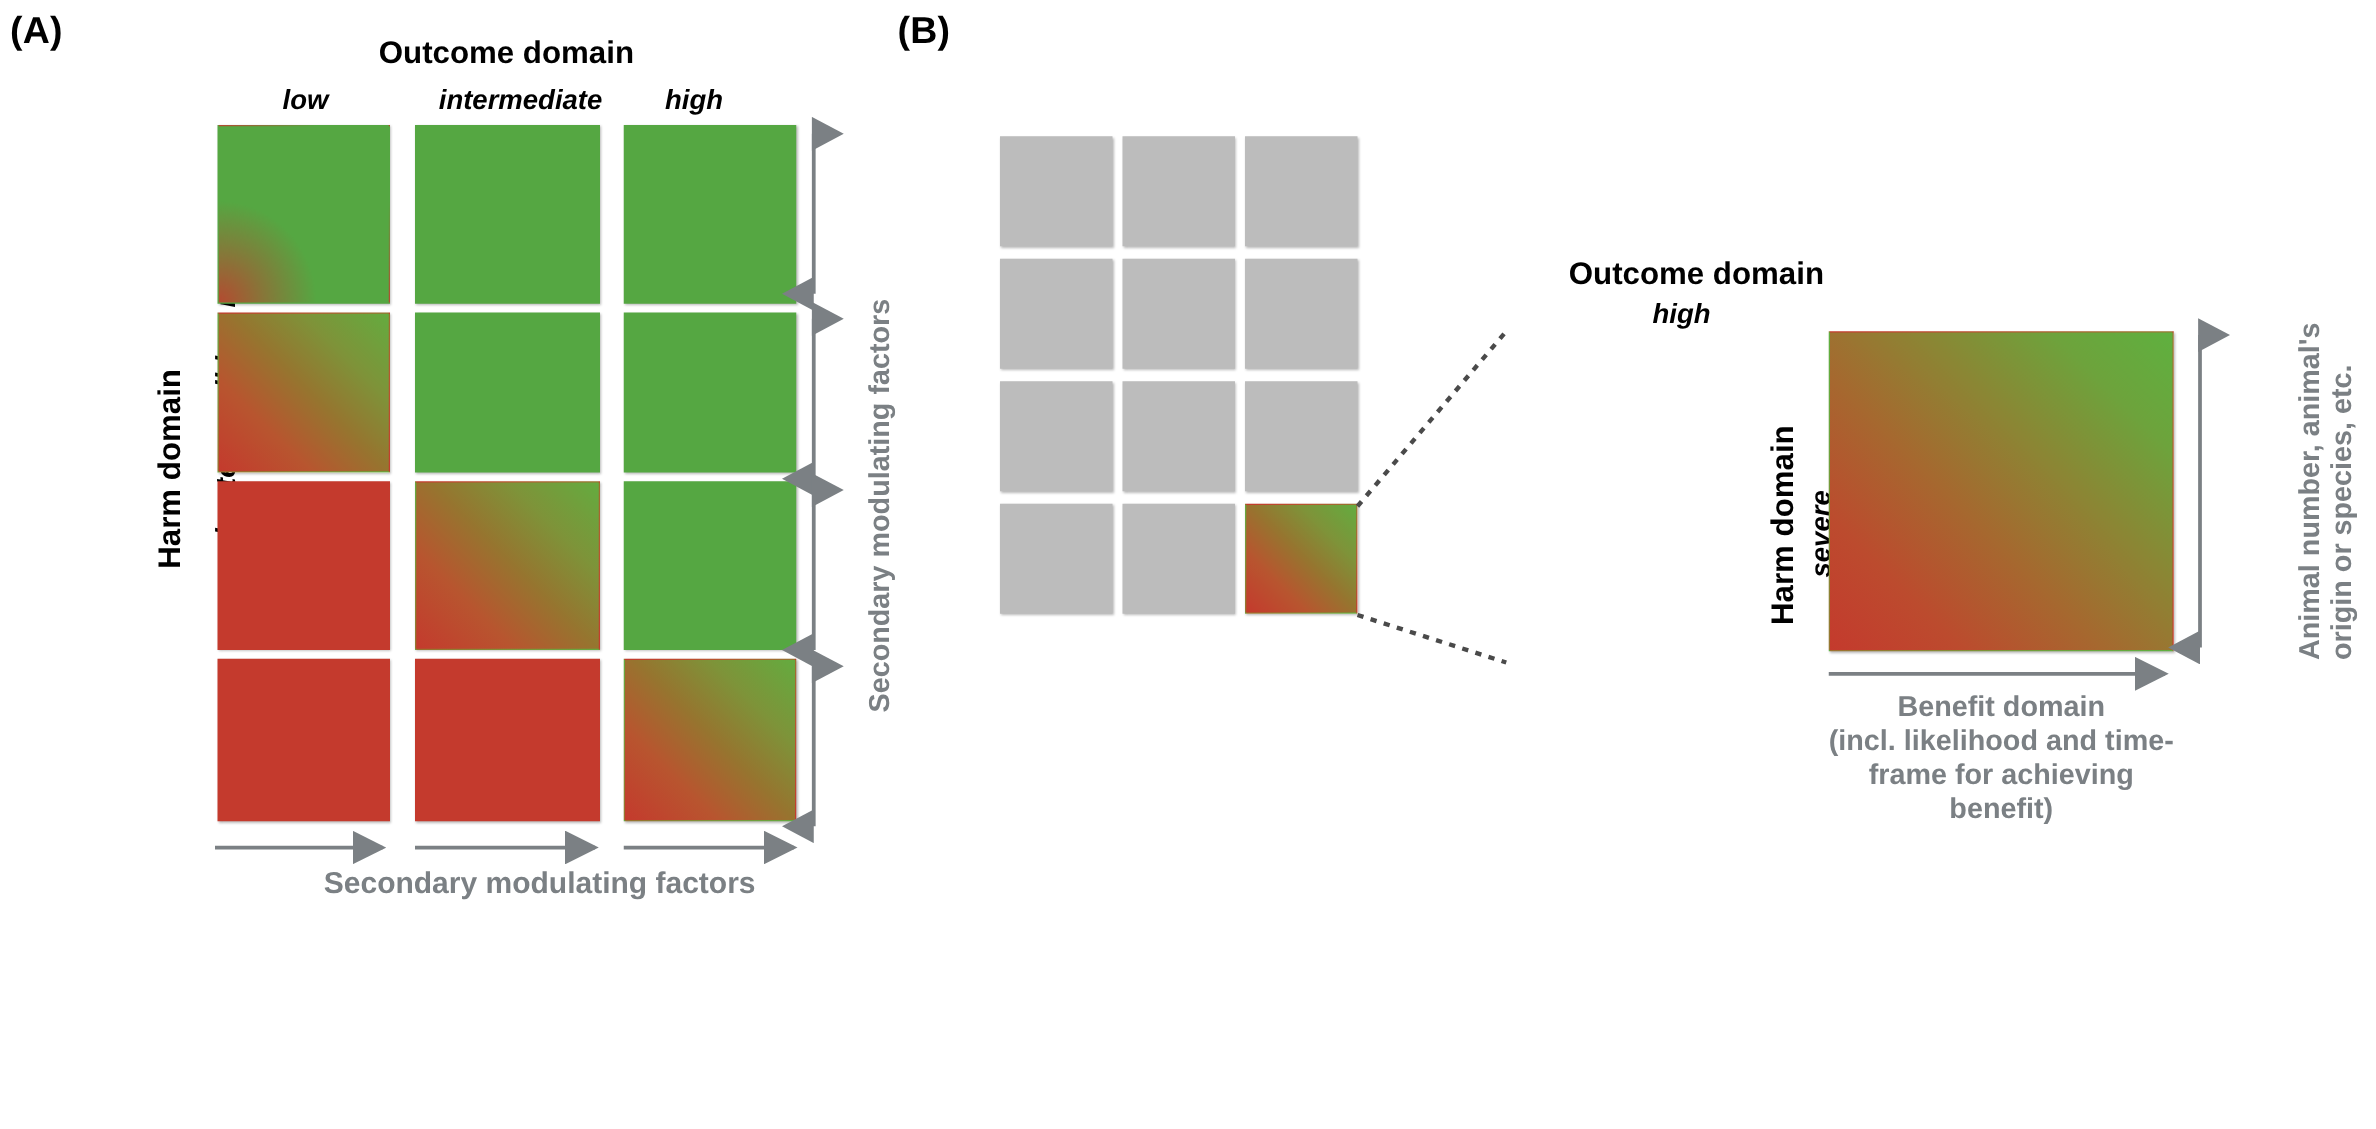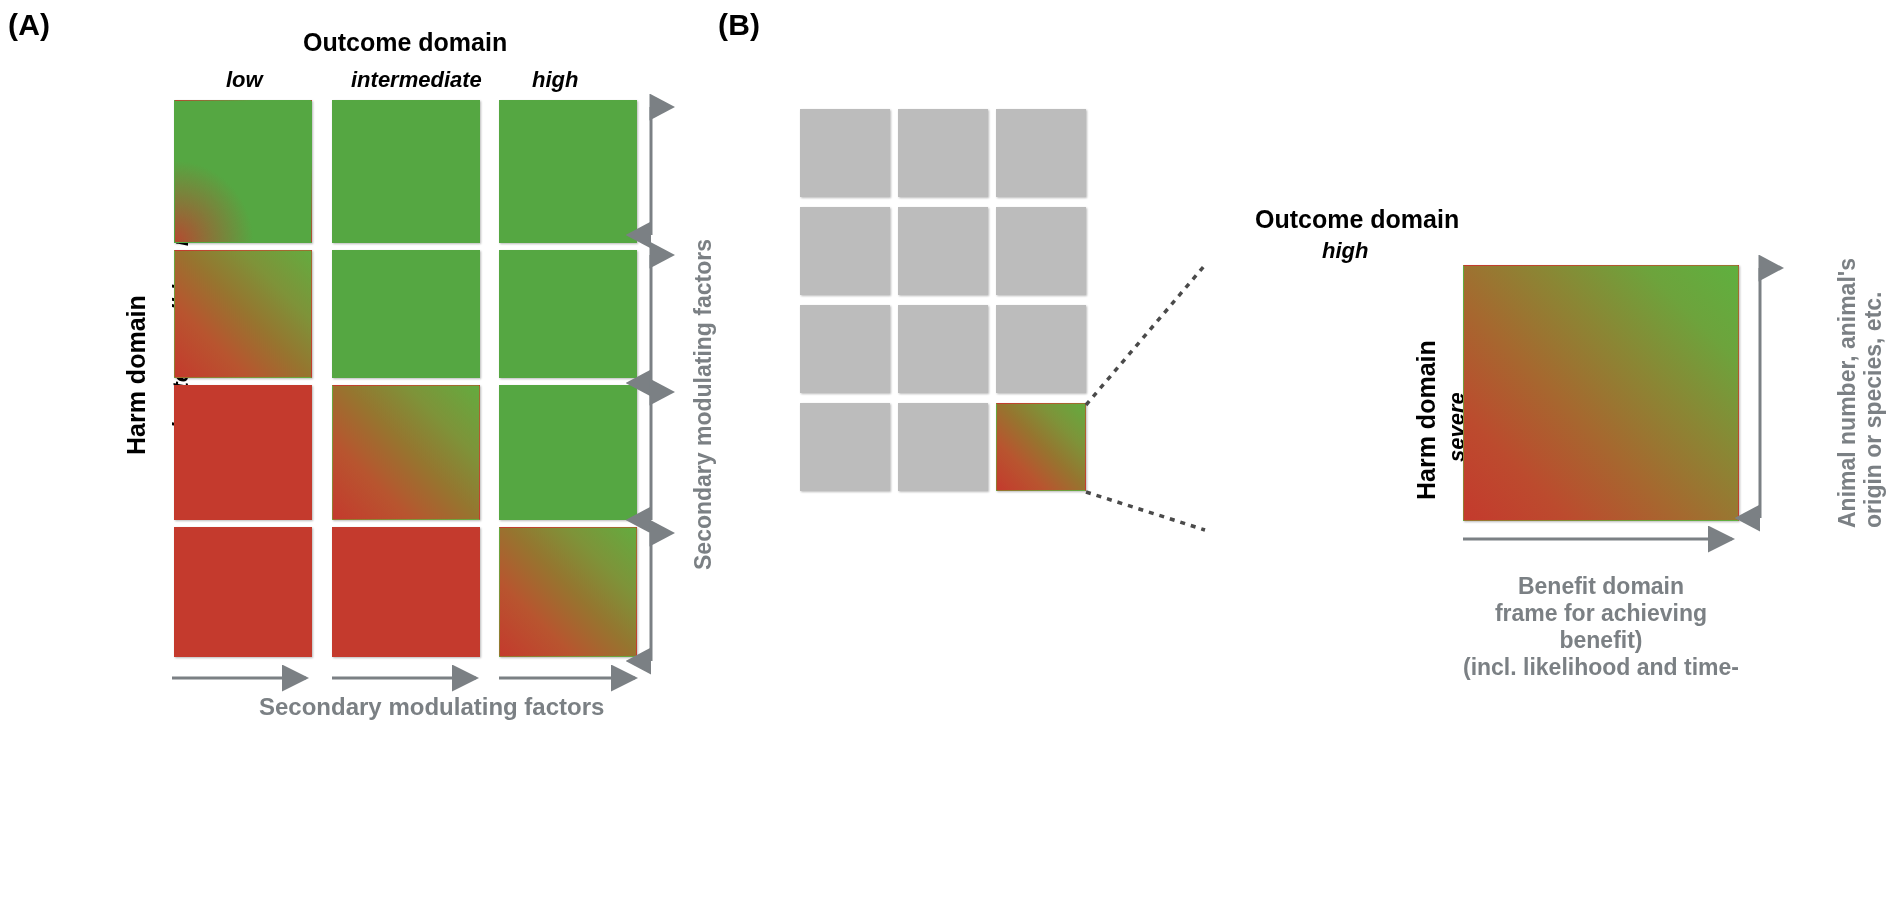--- a/index.html
+++ b/index.html
@@ -196,16 +196,16 @@
 <svg class="arrow-svg" width="290" height="26" style="left:1460px; top:528px;">
   <defs>
     <marker id="bRt" markerWidth="9" markerHeight="9" refX="8" refY="4.5" orient="auto">
       <path d="M0 0 L9 4.5 L0 9 Z" fill="#7b8084"></path>
     </marker>
   </defs>
   <line x1="3" y1="11" x2="272" y2="11" stroke="#7b8084" stroke-width="3" marker-end="url(#bRt)"></line>
 </svg>
 
 <div class="abs" style="left:1453px; top:552px; width:296px; text-align:center;">
-  <div class="axis-gray" style="white-space:normal;margin-top:21px;">Benefit domain</div>
+  <div class="axis-gray" style="white-space:normal;">Benefit domain</div>
+  <div class="axis-gray" style="white-space:normal;">(incl. likelihood and time-</div>
   <div class="axis-gray" style="white-space:normal;">frame for achieving benefit)</div>
-  <div class="axis-gray" style="white-space:normal;">(incl. likelihood and time-</div>
 </div>
 
 </body></html>

